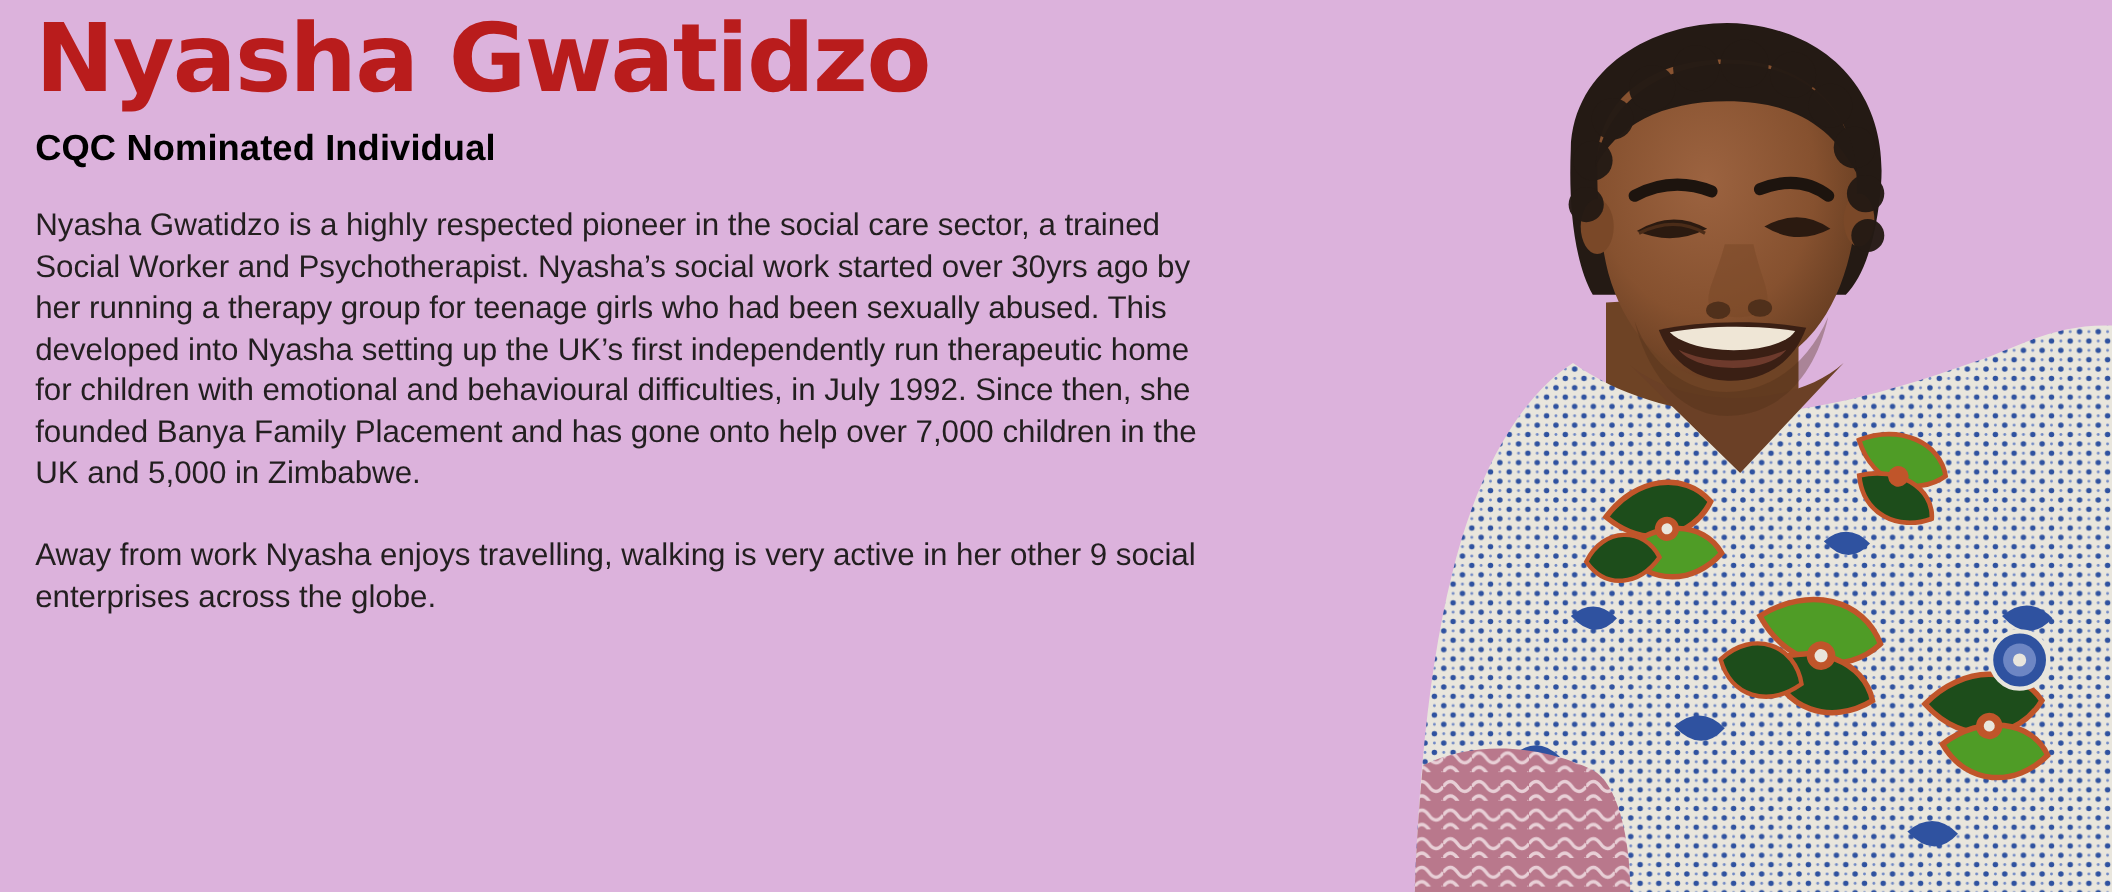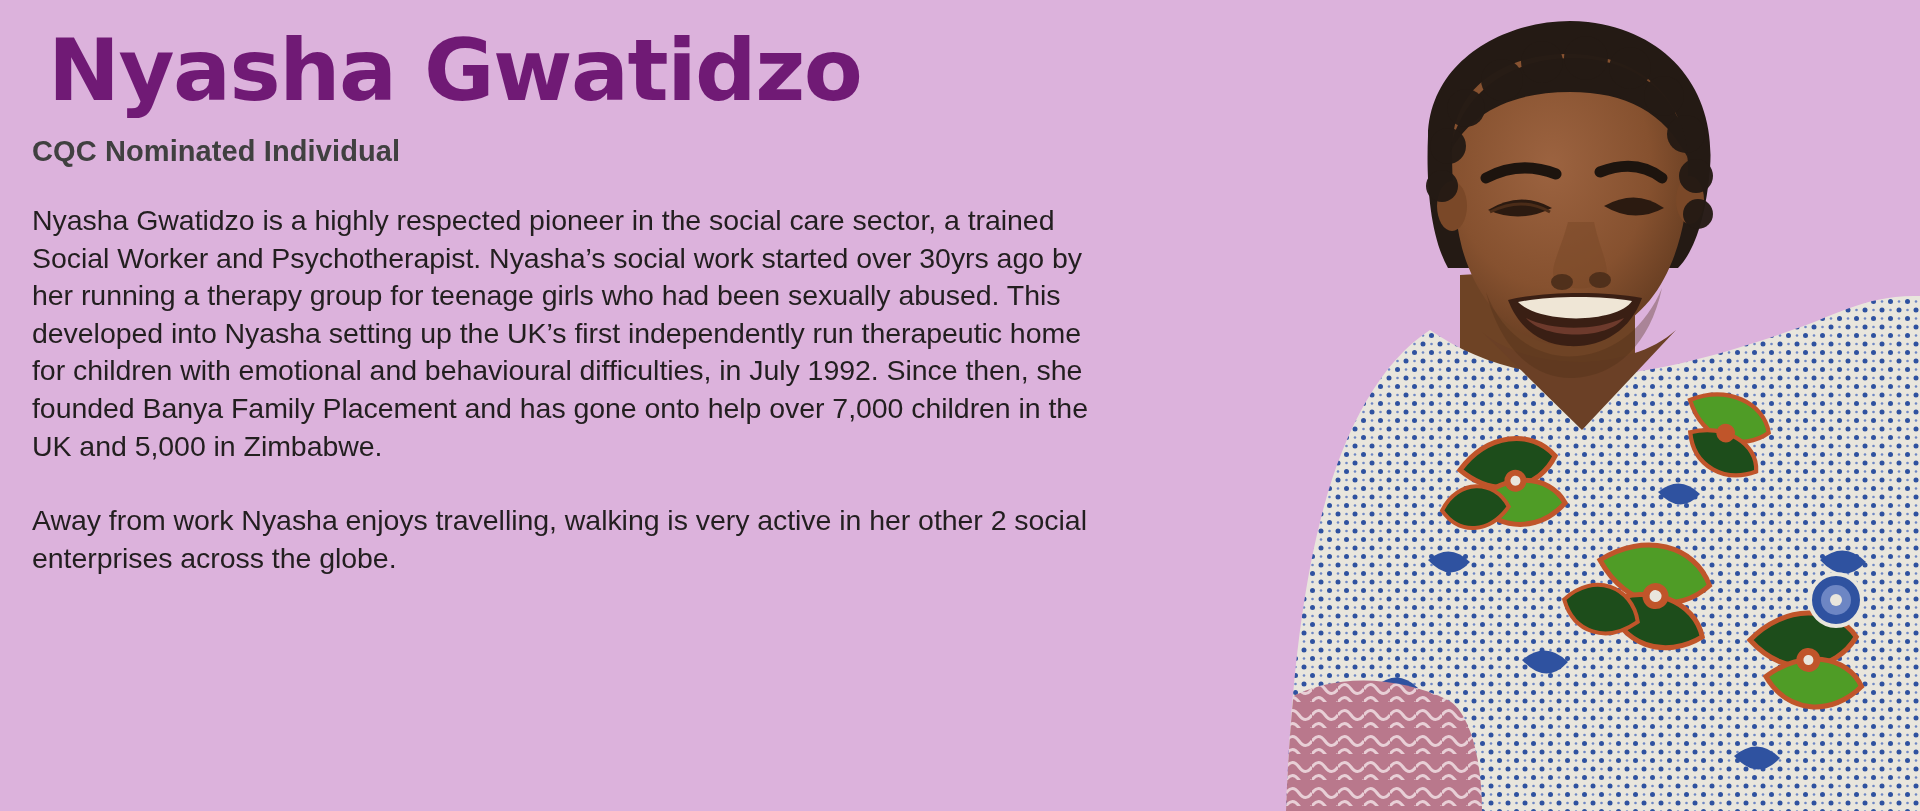--- a/index.html
+++ b/index.html
@@ -30,33 +30,33 @@
     top: 6px;
     width: 1360px;
   }
 
   #person-name {
     font-family: "DejaVu Sans", sans-serif;
     font-weight: 700;
     font-size: 86px;
     line-height: 1.12;
     letter-spacing: -1.5px;
-    color: #701a75;
-    margin: 16px;
+    color: #b91c1c;
+    margin: 0;
     padding: 0;
     white-space: nowrap;
   }
 
   #person-role {
     font-family: "Liberation Sans", sans-serif;
     font-weight: 700;
-    font-size: 29px;
+    font-size: 33px;
     line-height: 1.2;
     letter-spacing: 0.1px;
-    color: #404040;
+    color: #000000;
     margin: 12px 0 1px 0;
     white-space: nowrap;
   }
 
   .bio-paragraph {
     font-family: "Liberation Sans", sans-serif;
     font-weight: 400;
     font-size: 28.5px;
     line-height: 37.6px;
     color: #231f20;
@@ -97,21 +97,21 @@
   <div id="text-column">
 
     <h1 id="person-name">Nyasha Gwatidzo</h1>
 
     <h2 id="person-role">CQC Nominated Individual</h2>
 
     <p id="bio-paragraph-1" class="bio-paragraph">Nyasha Gwatidzo is a highly respected pioneer in the social care sector, a trained Social Worker and Psychotherapist. Nyasha’s social work started over 30yrs ago by her running a therapy group for teenage girls who had been sexually abused. This developed into Nyasha setting up the UK’s first independently run therapeutic home for children with emotional and behavioural difficulties, in July 1992. Since then, she founded Banya Family Placement and has gone onto help over 7,000 children in the UK and 5,000 in Zimbabwe.</p>
 
     <div class="paragraph-gap"></div>
 
-    <p id="bio-paragraph-2" class="bio-paragraph">Away from work Nyasha enjoys travelling, walking is very active in her other 2 social enterprises across the globe.</p>
+    <p id="bio-paragraph-2" class="bio-paragraph">Away from work Nyasha enjoys travelling, walking is very active in her other 9 social enterprises across the globe.</p>
 
   </div>
 
   <div id="portrait">
     <svg viewBox="0 0 790 811" xmlns="http://www.w3.org/2000/svg" role="img">
       <defs>
 
         <pattern id="dotNet" width="17" height="17" patternUnits="userSpaceOnUse">
           <rect width="17" height="17" fill="#e9e6dd"></rect>
           <circle cx="4" cy="4" r="2.5" fill="#2f52a0"></circle>

